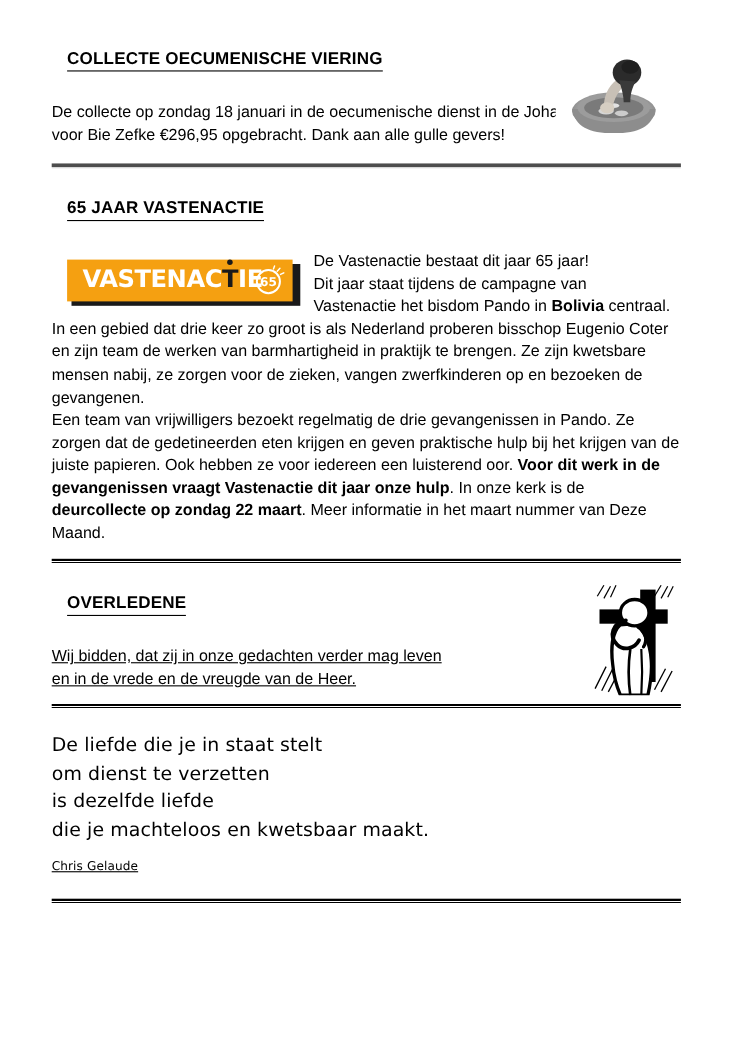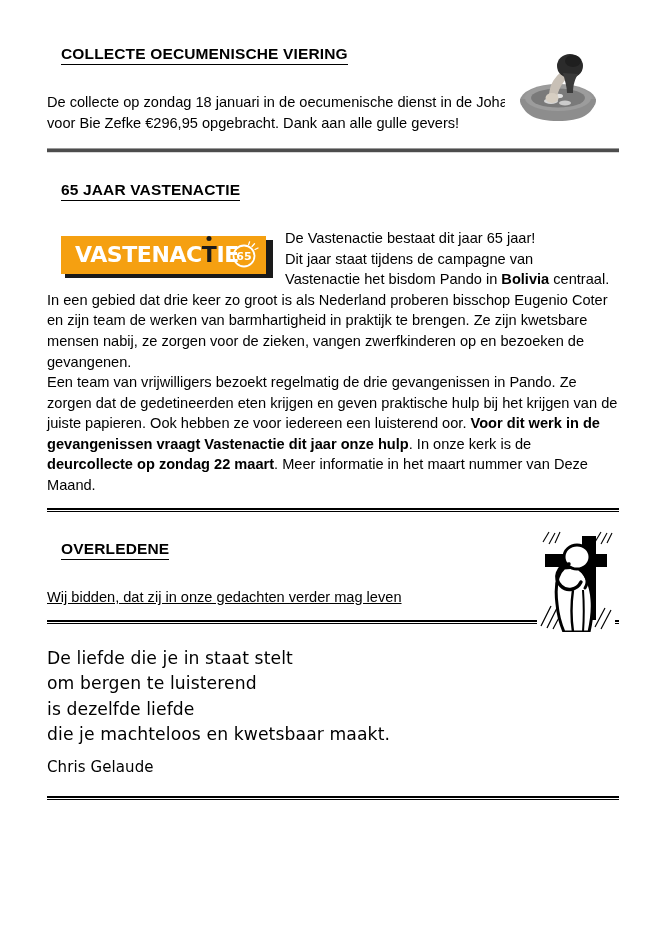--- a/index.html
+++ b/index.html
@@ -158,23 +158,24 @@
   .poem {
     font-family: "DejaVu Sans", sans-serif;
     font-size: 17.2px;
     line-height: 25.5px;
     margin: 21px 0 0 0;
     letter-spacing: 0.1px;
   }
   .poem-line { display: block; }
   .poem-author {
     display: block;
-    font-size: 15px;
+    font-size: 11px;
     margin-top: 7px;
     letter-spacing: 0.1px;
+    text-decoration: underline;
   }
   .rule-bottom { margin-top: 16px; }
 </style>
 </head>
 <body>
 
 <div class="page">
   <div class="content">
 
     <div class="sec-collecte">
@@ -288,29 +289,30 @@
         </svg>
       </div>
 
       <div class="title-row">
         <h2 class="section-title">OVERLEDENE</h2>
       </div>
 
       <div class="overledene-text">
         <p class="body">
           <span>Wij bidden, dat zij in onze gedachten verder mag leven</span><br>
+          <span>en in de vrede en de vreugde van de Heer.</span>
         </p>
       </div>
     </div>
 
     <div class="rule-double"></div>
 
     <div class="poem">
       <span class="poem-line">De liefde die je in staat stelt</span>
-      <span class="poem-line">om bergen te luisterend</span>
+      <span class="poem-line">om dienst te verzetten</span>
       <span class="poem-line">is dezelfde liefde</span>
       <span class="poem-line">die je machteloos en kwetsbaar maakt.</span>
       <span class="poem-author">Chris Gelaude</span>
     </div>
 
     <div class="rule-double rule-bottom"></div>
 
   </div>
 </div>
 

